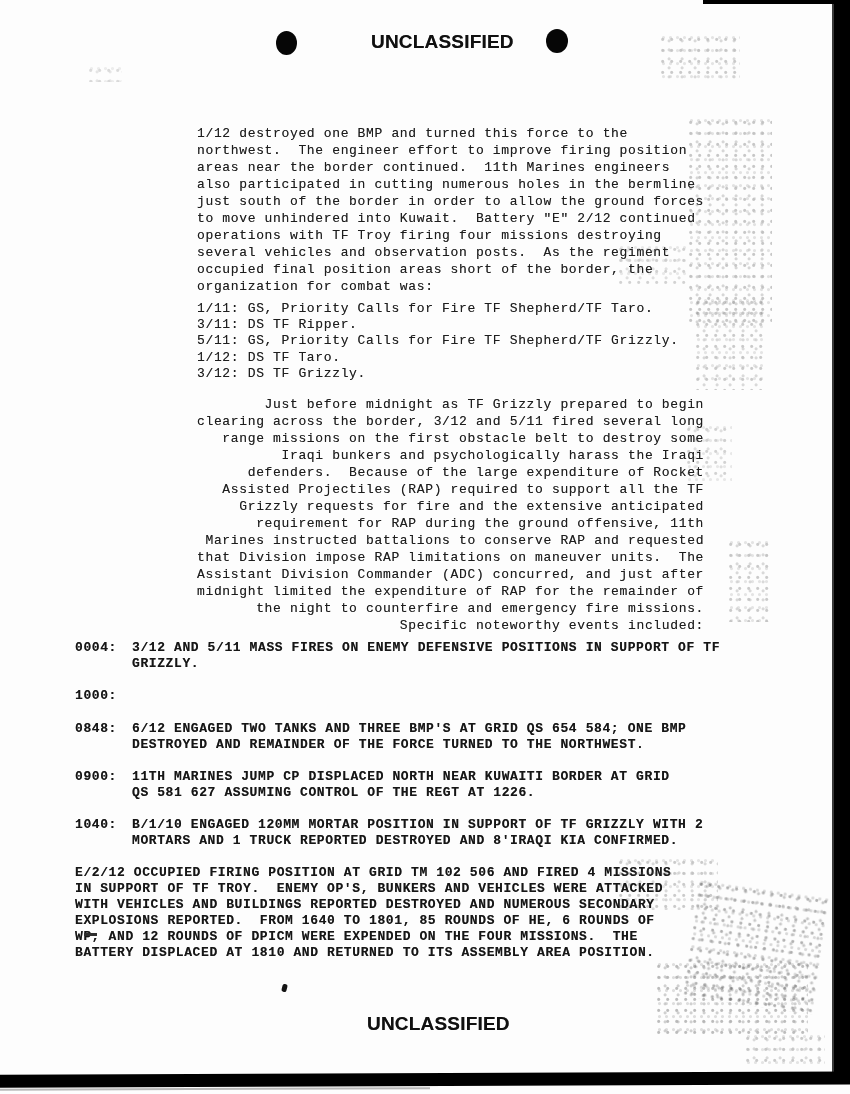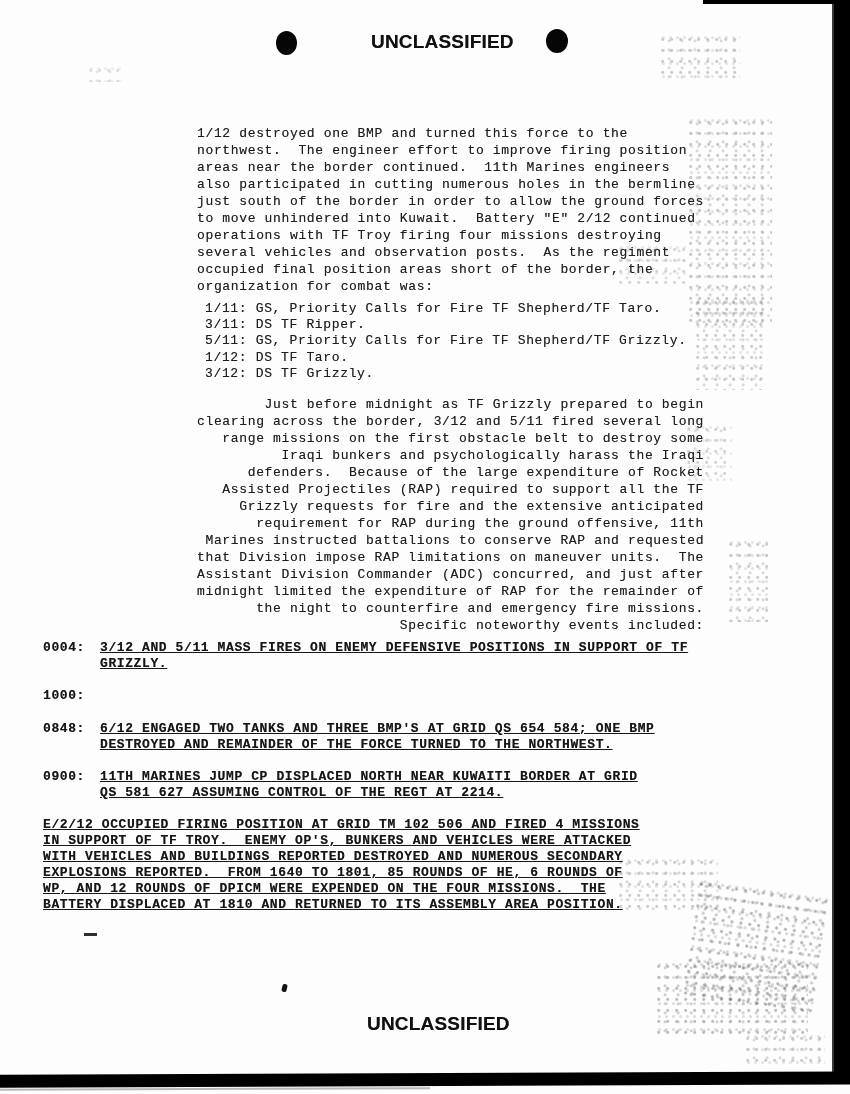--- a/index.html
+++ b/index.html
@@ -24,32 +24,33 @@
   .dot-left  { left:276px; top:31px; width:21px; height:24px; }
   .dot-right { left:546px; top:29px; width:22px; height:24px; }
 
   .body-text {
     position:absolute; left:197px;
     font-size:13px; line-height:17px; letter-spacing:0.65px;
     color:#1e1e1e; white-space:pre;
     text-shadow:0 0 0.4px rgba(20,20,20,0.5);
   }
   .para1 { top:125px; }
-  .assignments { top:301px; line-height:16.2px;margin-left:8px; }
+  .assignments { top:301px; line-height:16.2px; }
   .para2 { top:396px;text-align:right; }
 
   .timeline { position:absolute; left:43px; top:640px; }
   .entry {
     display:flex; margin-bottom:16.3px;
     font-size:13px; line-height:16px; font-weight:bold;
     letter-spacing:0.6px; color:#161616;
     text-shadow:0 0 0.4px rgba(0,0,0,0.5);
+    margin-left:32px;
   }
   .entry .time { width:57px; flex:none; white-space:pre; }
-  .entry .text { white-space:pre;text-decoration:underline; }
+  .entry .text { white-space:pre; }
 
   
   .right-bar {
     position:absolute; left:832px; top:0; width:18px; height:1082px;
     background:linear-gradient(to right, #3a3a3a 0 2px, #000 2px);
   }
   .bottom-bar {
     position:absolute; left:-6px; top:1073px; width:872px; height:13px;
     background:#000; transform:rotate(-0.22deg);
   }
@@ -142,21 +143,26 @@
       <span class="time">1000:</span>
     </div>
     <div class="entry">
       <span class="time">0848:</span>
       <span class="text">6/12 ENGAGED TWO TANKS AND THREE BMP'S AT GRID QS 654 584; ONE BMP
 DESTROYED AND REMAINDER OF THE FORCE TURNED TO THE NORTHWEST.</span>
     </div>
     <div class="entry">
       <span class="time">0900:</span>
       <span class="text">11TH MARINES JUMP CP DISPLACED NORTH NEAR KUWAITI BORDER AT GRID
-QS 581 627 ASSUMING CONTROL OF THE REGT AT 2214.</span>
+QS 581 627 ASSUMING CONTROL OF THE REGT AT 1226.</span>
+    </div>
+    <div class="entry">
+      <span class="time">1040:</span>
+      <span class="text">B/1/10 ENGAGED 120MM MORTAR POSITION IN SUPPORT OF TF GRIZZLY WITH 2
+MORTARS AND 1 TRUCK REPORTED DESTROYED AND 8'IRAQI KIA CONFIRMED.</span>
     </div>
     <div class="entry">
       <span class="text">E/2/12 OCCUPIED FIRING POSITION AT GRID TM 102 506 AND FIRED 4 MISSIONS
 IN SUPPORT OF TF TROY.  ENEMY OP'S, BUNKERS AND VEHICLES WERE ATTACKED
 WITH VEHICLES AND BUILDINGS REPORTED DESTROYED AND NUMEROUS SECONDARY
 EXPLOSIONS REPORTED.  FROM 1640 TO 1801, 85 ROUNDS OF HE, 6 ROUNDS OF
 WP, AND 12 ROUNDS OF DPICM WERE EXPENDED ON THE FOUR MISSIONS.  THE
 BATTERY DISPLACED AT 1810 AND RETURNED TO ITS ASSEMBLY AREA POSITION.</span>
     </div>
   </div>

